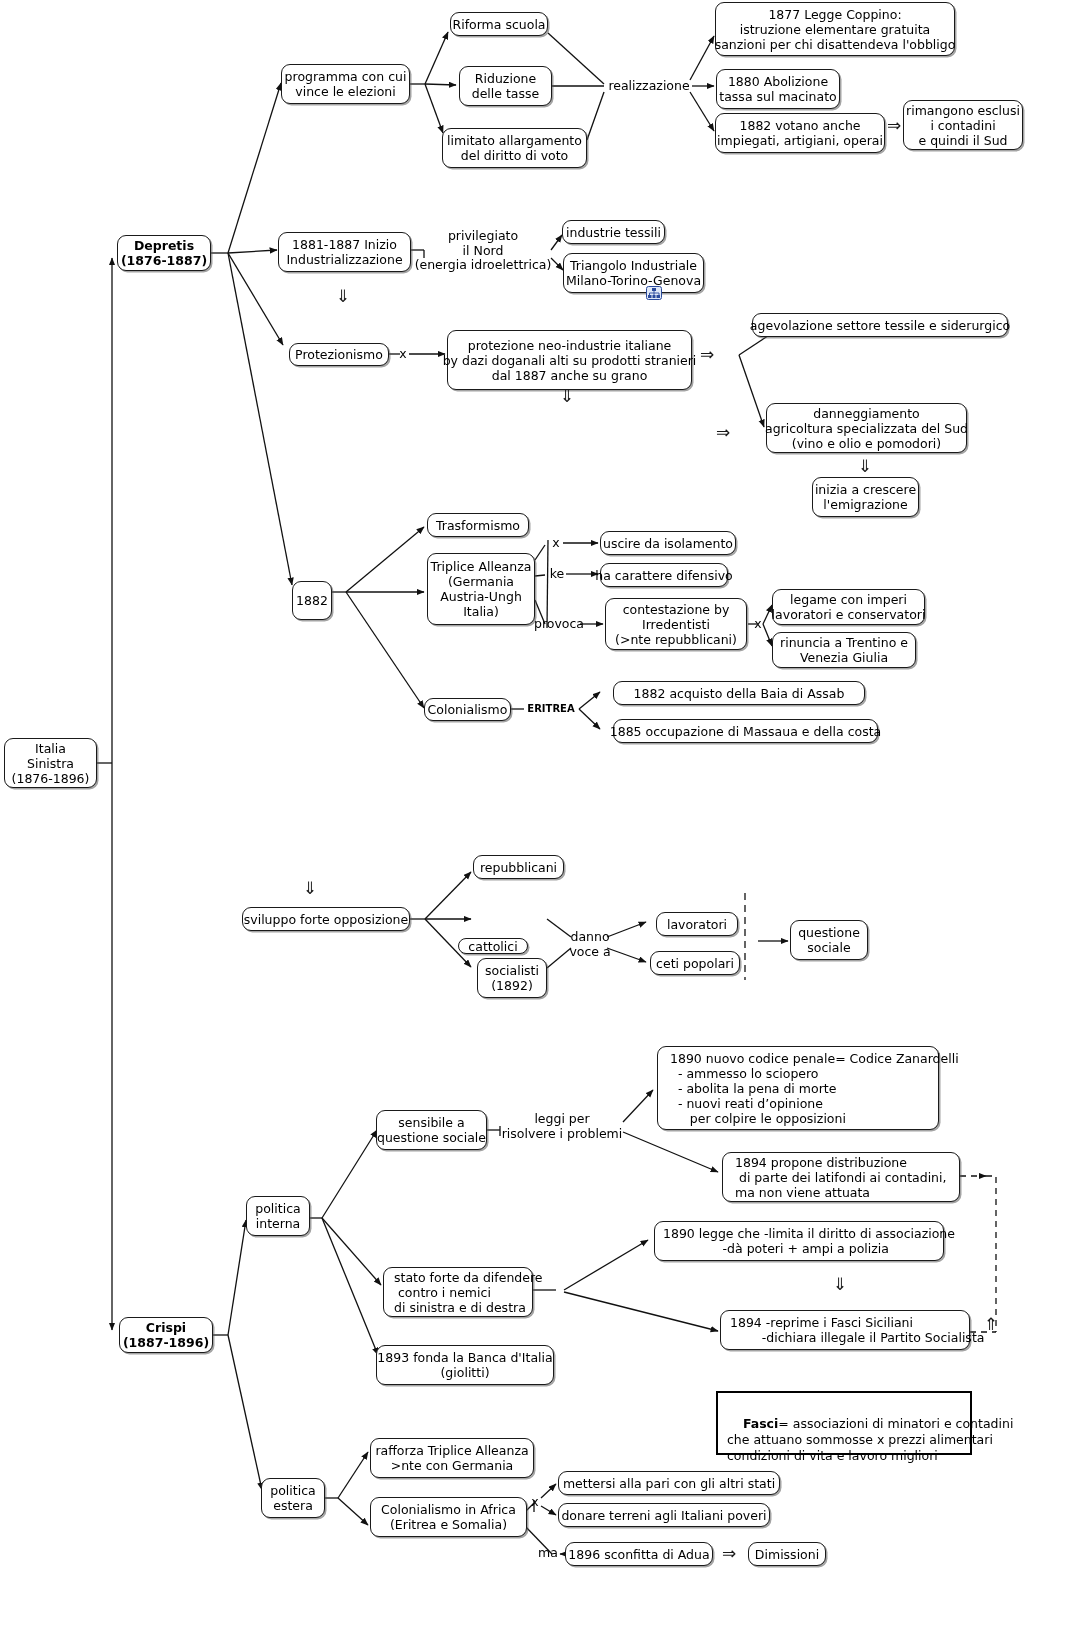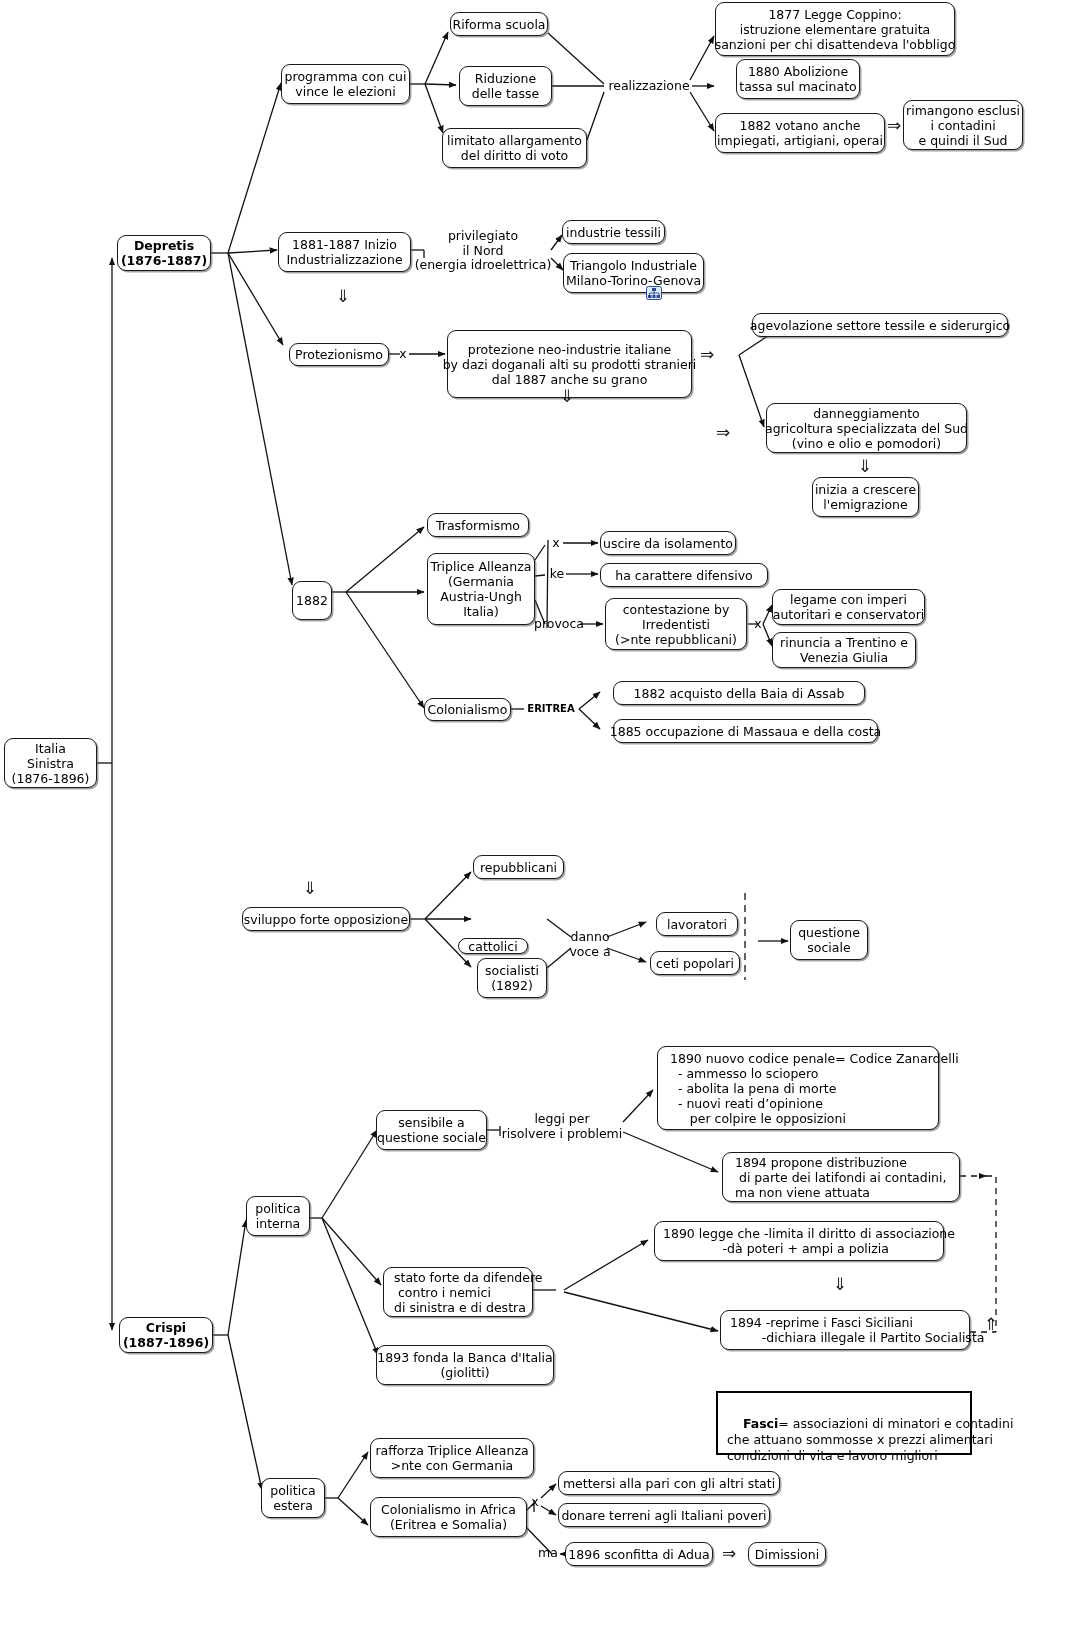--- a/index.html
+++ b/index.html
@@ -192,21 +192,21 @@
 vince le elezioni</div>
   <div class="node" style="left:450px;top:12px;width:98px;height:24px;">Riforma scuola</div>
   <div class="node" style="left:459px;top:66px;width:93px;height:40px;">Riduzione
 delle tasse</div>
   <div class="node" style="left:442px;top:128px;width:145px;height:40px;">limitato allargamento
 del diritto di voto</div>
 
   <div class="node" style="left:715px;top:2px;width:240px;height:54px;">1877 Legge Coppino:
 istruzione elementare gratuita
 sanzioni per chi disattendeva l'obbligo</div>
-  <div class="node" style="left:716px;top:59px;width:124px;height:40px;margin-left:20px;">1880 Abolizione
+  <div class="node" style="left:716px;top:69px;width:124px;height:40px;">1880 Abolizione
 tassa sul macinato</div>
   <div class="node" style="left:715px;top:113px;width:170px;height:40px;">1882 votano anche
 impiegati, artigiani, operai</div>
   <div class="node" style="left:903px;top:100px;width:120px;height:50px;">rimangono esclusi
 i contadini
 e quindi il Sud</div>
 
   <div class="node" style="left:278px;top:232px;width:133px;height:40px;">1881-1887 Inizio
 Industrializzazione</div>
   <div class="node" style="left:562px;top:220px;width:103px;height:24px;">industrie tessili</div>
@@ -216,43 +216,43 @@
   <svg class="subicon" style="left:646px;top:286px;" viewBox="0 0 16 14">
     <rect x="0.5" y="0.5" width="15" height="13" rx="2" fill="#dfe8f7" stroke="#2a4a9c" stroke-width="1"></rect>
     <rect x="6" y="2" width="4" height="3" fill="#2a4a9c"></rect>
     <rect x="2" y="9" width="3.5" height="3" fill="#2a4a9c"></rect>
     <rect x="6.5" y="9" width="3" height="3" fill="#2a4a9c"></rect>
     <rect x="10.5" y="9" width="3.5" height="3" fill="#2a4a9c"></rect>
     <path d="M8,5 L8,7 M3.5,9 L3.5,7 L13,7 L13,9 M8,7 L8,9" stroke="#2a4a9c" stroke-width="0.9" fill="none"></path>
   </svg>
 
   <div class="node" style="left:289px;top:343px;width:100px;height:23px;">Protezionismo</div>
-  <div class="node" style="left:447px;top:330px;width:245px;height:68px;">protezione neo-industrie italiane
+  <div class="node" style="left:447px;top:330px;width:245px;height:60px;">protezione neo-industrie italiane
 by dazi doganali alti su prodotti stranieri
 dal 1887 anche su grano</div>
   <div class="node" style="left:752px;top:313px;width:256px;height:24px;">agevolazione settore tessile e siderurgico</div>
   <div class="node" style="left:766px;top:403px;width:201px;height:50px;">danneggiamento
 agricoltura specializzata del Sud
 (vino e olio e pomodori)</div>
   <div class="node" style="left:812px;top:477px;width:107px;height:40px;">inizia a crescere
 l'emigrazione</div>
 
   <div class="node" style="left:292px;top:581px;width:40px;height:39px;">1882</div>
   <div class="node" style="left:427px;top:513px;width:102px;height:24px;">Trasformismo</div>
   <div class="node" style="left:427px;top:553px;width:108px;height:72px;">Triplice Alleanza
 (Germania
 Austria-Ungh
 Italia)</div>
   <div class="node" style="left:600px;top:531px;width:136px;height:24px;">uscire da isolamento</div>
-  <div class="node" style="left:600px;top:563px;width:168px;height:24px;">ha carattere difensivo</div>
+  <div class="node" style="left:600px;top:563px;width:128px;height:24px;">ha carattere difensivo</div>
   <div class="node" style="left:605px;top:598px;width:142px;height:52px;">contestazione by
 Irredentisti
 (&gt;nte repubblicani)</div>
   <div class="node" style="left:772px;top:589px;width:153px;height:36px;">legame con imperi
-autoritari e conservatori</div>
+lavoratori e conservatori</div>
   <div class="node" style="left:772px;top:632px;width:144px;height:36px;">rinuncia a Trentino e
 Venezia Giulia</div>
   <div class="node" style="left:424px;top:698px;width:87px;height:23px;">Colonialismo</div>
   <div class="node" style="left:613px;top:681px;width:252px;height:24px;">1882 acquisto della Baia di Assab</div>
   <div class="node" style="left:613px;top:719px;width:265px;height:24px;">1885 occupazione di Massaua e della costa</div>
 
   <div class="node" style="left:242px;top:907px;width:168px;height:24px;">sviluppo forte opposizione</div>
   <div class="node" style="left:473px;top:855px;width:91px;height:24px;">repubblicani</div>
   <div class="node" style="left:458px;top:907px;width:70px;height:16px;margin-top:31px;">cattolici</div>
   <div class="node" style="left:477px;top:958px;width:70px;height:40px;">socialisti

